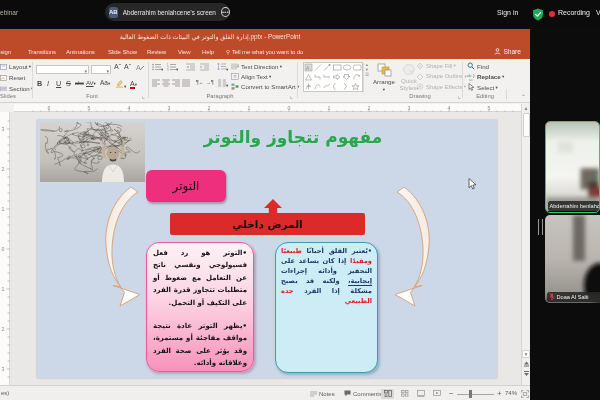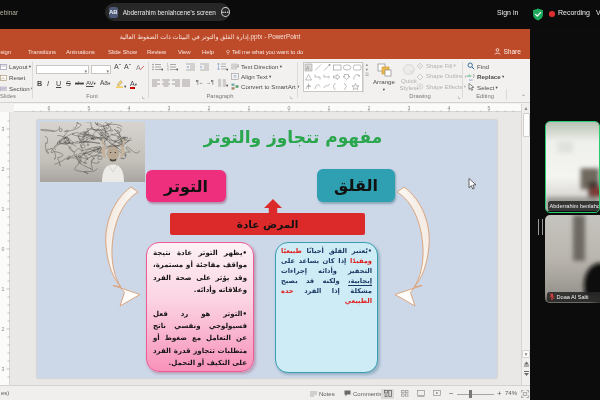--- a/index.html
+++ b/index.html
@@ -77,21 +77,21 @@
   .pp-status { left:0; top:356px; width:530px; height:15px; background:#f0efee; border-top:1px solid #d4d1cf; color:#5d5b59; font-size:6px; }
   .st-item { position:absolute; top:4px; display:flex; align-items:center; white-space:nowrap; }
   .view-ico { position:absolute; top:2.5px; width:13px; height:10px; display:flex; align-items:center; justify-content:center; }
   .view-ico.sel { background:#dbd9d7; border-radius:1px; }
   .zoom-slider-track { position:absolute; top:7.5px; height:1px; background:#a8a6a4; }
   .zoom-slider-thumb { position:absolute; top:4px; width:2.5px; height:8px; background:#7a7876; }
 
   
   .slide-title { position:absolute; right:74px; top:7px; width:260px; text-align:center; direction:rtl; font-size:17px; font-weight:bold; color:#2aa64c; font-family:"DejaVu Sans",sans-serif; }
   .photo { position:absolute; left:3px; top:1.5px; width:105px; height:60px; }
-  .label-box { position:absolute; display:flex; align-items:center; justify-content:center; font-weight:bold; font-size:16px; color:#111; font-family:"DejaVu Sans",sans-serif; direction:rtl; }
+  .label-box { position:absolute; display:flex; align-items:center; justify-content:center; font-weight:normal; font-size:12px; color:#111; font-family:"DejaVu Sans",sans-serif; direction:rtl; }
   .stress-box { left:109px; top:50px; width:80px; height:32px; background:#ee2f7d; border-radius:6px; box-shadow:1px 1.5px 2px rgba(120,20,60,0.35); }
   .anxiety-box { left:280px; top:49px; width:78px; height:33px; background:#2f9fb2; border-radius:6px; box-shadow:1px 1.5px 2px rgba(20,80,95,0.35); }
   .disease-box { position:absolute; left:133px; top:92.5px; width:195px; height:22px; background:#dc2a2b; border-radius:2px; display:flex; align-items:center; justify-content:center; font-weight:bold; font-size:10.5px; color:#141111; font-family:"DejaVu Sans",sans-serif; direction:rtl; }
   .red-arrow { left:227px; top:79px; }
 
   .text-box { position:absolute; direction:rtl; text-align:justify; font-family:"DejaVu Sans",sans-serif; font-weight:bold; border-radius:13px; padding:4px 6px 4px 6px; }
   .stress-text { left:109px; top:122px; width:108px; height:130px; background:linear-gradient(180deg,#fdf2f6 0%,#fbd3e2 45%,#f892ba 100%); border:1.4px solid #ef5a95; color:#131313; font-size:7px; line-height:12.4px; box-shadow:1.5px 2px 2.5px rgba(140,40,80,0.3); }
   .anxiety-text { left:238px; top:122px; width:103px; height:131px; background:#cdecf5; border:1.4px solid #379fb1; color:#1d3a66; font-size:6.7px; line-height:10.1px; padding:3px 5px; box-shadow:1.5px 2px 2.5px rgba(30,90,110,0.3); }
   .text-box p + p { margin-top:11px; } .text-box { overflow:hidden; }
   .anxiety-text p + p { margin-top:5px; }
@@ -693,44 +693,43 @@
             <path d="M69.5 36.5 C71.5 38 74.5 38 76.5 36.5 L76 38.8 C74.5 39.6 71.5 39.6 70 38.8 Z" fill="#50463c"></path>
             <path d="M64.5 36 C61.5 34 60.5 28 62.5 24.5 C63.8 22.5 65.5 22 66 23.5 C64.5 27 64.5 32 66 35.5 Z" fill="#c4b29c"></path>
             <path d="M81.5 36 C84.5 34 85.5 28 83.5 24.5 C82.2 22.5 80.5 22 80 23.5 C81.5 27 81.5 32 80 35.5 Z" fill="#c4b29c"></path>
             <path d="M63 23 C61 20 62.5 17 64.5 17.5 M83 23 C85 20 83.5 17 81.5 17.5" stroke="#c4b29c" stroke-width="1.6" fill="none"></path>
           </g>
         </svg>
 
         <div class="slide-title">مفهوم تتجاوز والتوتر</div>
 
         <div class="label-box stress-box">التوتر</div>
-        <div class="label-box anxiety-box">القلق</div>
 
         <svg class="abs red-arrow" width="18" height="14" viewBox="0 0 18 14">
             <path d="M9 0 L18 9 L13.2 9 L13.2 14 L4.8 14 L4.8 9 L0 9 Z" fill="#dc2a2b"></path>
           </svg>
-        <div class="disease-box">المرض عادة</div>
+        <div class="disease-box">المرض داخلي</div>
 
         <svg class="curve-arrow curve-left" viewBox="0 0 42 122">
           <defs>
               <linearGradient id="cag" x1="0" y1="0" x2="1" y2="1">
                 <stop offset="0" stop-color="#efe3d8"></stop>
                 <stop offset="0.55" stop-color="#fdfbf8"></stop>
                 <stop offset="1" stop-color="#fff"></stop>
               </linearGradient>
             </defs>
           <path d="M28 1 C10 14 1 38 3 60 C5 80 10 92 18 101 L10 99.5 L37 108.5 L17 120 L21.5 106.5 C14 98 8 82 9 62 C10 40 18 16 35 6 Z" fill="url(#cag)" stroke="#d89d72" stroke-width="0.9"></path>
         </svg>
         <svg class="curve-arrow curve-right" viewBox="0 0 42 122">
           <path d="M28 1 C10 14 1 38 3 60 C5 80 10 92 18 101 L10 99.5 L37 108.5 L17 120 L21.5 106.5 C14 98 8 82 9 62 C10 40 18 16 35 6 Z" fill="url(#cag)" stroke="#d89d72" stroke-width="0.9"></path>
         </svg>
 
         <div class="text-box stress-text">
+          <p>•التوتر هو رد فعل فسيولوجي ونفسي ناتج عن التعامل مع ضغوط أو متطلبات تتجاوز قدرة الفرد على التكيف أو التحمل.</p>
           <p>•يظهر التوتر عادة نتيجة مواقف مفاجئة أو مستمرة، وقد يؤثر على صحة الفرد وعلاقاته وأدائه.</p>
-          <p>•التوتر هو رد فعل فسيولوجي ونفسي ناتج عن التعامل مع ضغوط أو متطلبات تتجاوز قدرة الفرد على التكيف أو التحمل.</p>
         </div>
         <div class="text-box anxiety-text">
           <p><span>•يُعتبر القلق أحيانًا </span><span class="seg-red-u">طبيعيًا</span><span> </span><span class="seg-red-u">ومفيدًا</span><span> إذا كان يساعد على التحفيز وأدائه إجراءات </span><span class="seg-dark-u">إيجابية،</span><span> ولكنه قد يصبح مشكلة إذا الفرد </span><span class="seg-red-u">حده الطبيعي</span></p>
         </div>
       </div>
     </div>
 
     <div class="abs v-scroll">
       <div class="sbtn" style="top:1px;">▲</div>
       <div class="v-thumb"></div>

